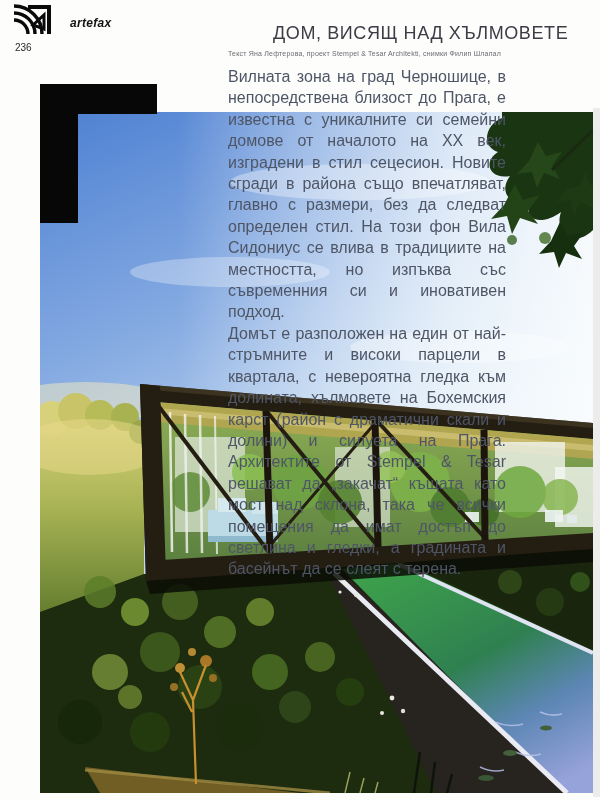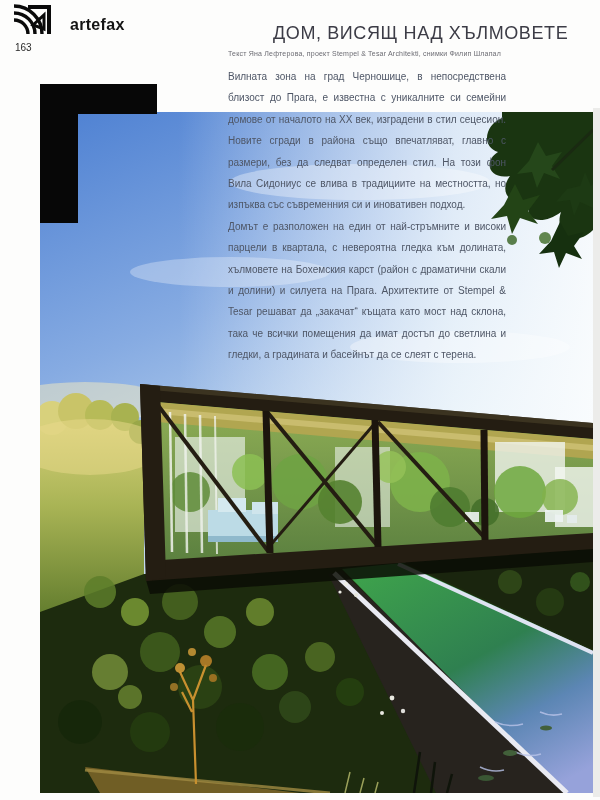--- a/index.html
+++ b/index.html
@@ -3,31 +3,31 @@
 <meta charset="utf-8">
 <style>
   html,body{margin:0;padding:0;}
   body{
     width:600px;height:800px;position:relative;overflow:hidden;
     background:#fdfdfc;
     font-family:"Liberation Sans", sans-serif;
   }
   
   .logo-icon{position:absolute;left:13px;top:3px;}
-  .brand{position:absolute;left:70px;top:16px;font-size:16px;font-weight:bold;
-         letter-spacing:.3px;color:#141414;}
+  .brand{position:absolute;left:70px;top:16px;font-size:12px;font-weight:bold;
+         letter-spacing:.3px;color:#141414;font-style:italic;}
   .page-number{position:absolute;left:15px;top:42px;font-size:10px;color:#2a2a2a;}
   
   .title{position:absolute;left:227px;top:23px;width:330px;
          font-size:18px;letter-spacing:.6px;color:#3c3c46;font-weight:400;
          white-space:nowrap;margin-left:46px;}
   .byline{position:absolute;left:228px;top:50px;width:300px;
           font-size:7px;color:#6b6b72;letter-spacing:.2px;}
   .bodycopy{position:absolute;left:228px;top:66px;width:278px;z-index:3;}
-  .bodycopy p{margin:0;font-size:10px;line-height:21.4px;text-align:justify;
+  .bodycopy p{margin:0;font-size:16px;line-height:21.4px;text-align:justify;
               color:#4e5666;}
   
   .photo{position:absolute;left:40px;top:112px;width:553px;height:681px;z-index:1;}
   .photo svg{display:block;width:553px;height:681px;}
   .flag-bar{position:absolute;left:40px;top:84px;width:117px;height:30px;
             background:#070707;z-index:2;}
   .flag-col{position:absolute;left:40px;top:84px;width:38px;height:139px;
             background:#070707;z-index:2;}
   .edge-strip{position:absolute;left:593px;top:108px;width:7px;height:689px;
               background:#ececea;z-index:1;}
@@ -38,21 +38,21 @@
 <svg class="logo-icon" width="42" height="32" viewBox="0 0 42 32">
   <g fill="none" stroke="#0a0a0a">
     <path d="M1,3 A28,28 0 0 1 29,31" stroke-width="3.4"></path>
     <path d="M1,10 A21,21 0 0 1 22,31" stroke-width="3.4"></path>
     <path d="M1,17 A14,14 0 0 1 15,31" stroke-width="3.4"></path>
     <path d="M15,4 L36,4 L36,31" stroke-width="4"></path>
     <path d="M20,22 L31,12 L31,26 Z" stroke-width="3"></path>
   </g>
 </svg>
 <div class="brand">artefax</div>
-<div class="page-number">163</div>
+<div class="page-number">236</div>
 
 <div class="title">ДОМ, ВИСЯЩ НАД ХЪЛМОВЕТЕ</div>
 <div class="byline">Текст Яна Лефтерова, проект Stempel &amp; Tesar Architekti, снимки Филип Шлапал</div>
 <div class="bodycopy">
   <p>Вилната зона на град Черношице, в непосредствена близост до Прага, е известна с уникалните си семейни домове от началото на XX век, изградени в стил сецесион. Новите сгради в района също впечатляват, главно с размери, без да следват определен стил. На този фон Вила Сидониус се влива в традициите на местността, но изпъква със съвременния си и иновативен подход.</p>
   <p>Домът е разположен на един от най-стръмните и високи парцели в квартала, с невероятна гледка към долината, хълмовете на Бохемския карст (район с драматични скали и долини) и силуета на Прага. Архитектите от Stempel &amp; Tesar решават да „закачат“ къщата като мост над склона, така че всички помещения да имат достъп до светлина и гледки, а градината и басейнът да се слеят с терена.</p>
 </div>
 
 <div class="flag-bar"></div>
 <div class="flag-col"></div>

